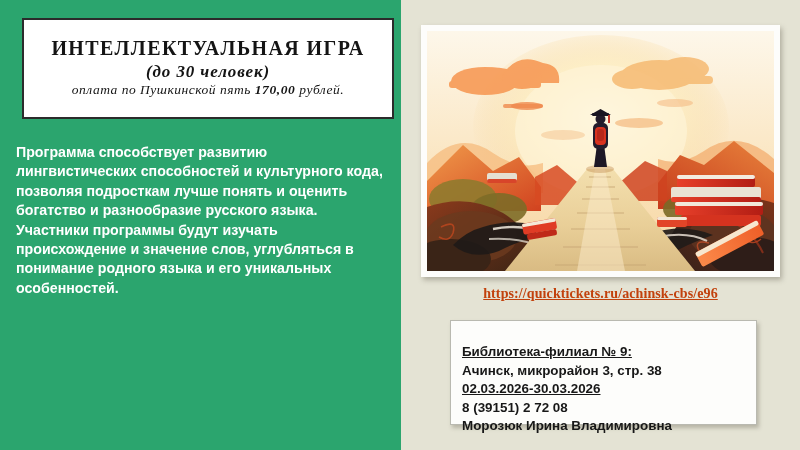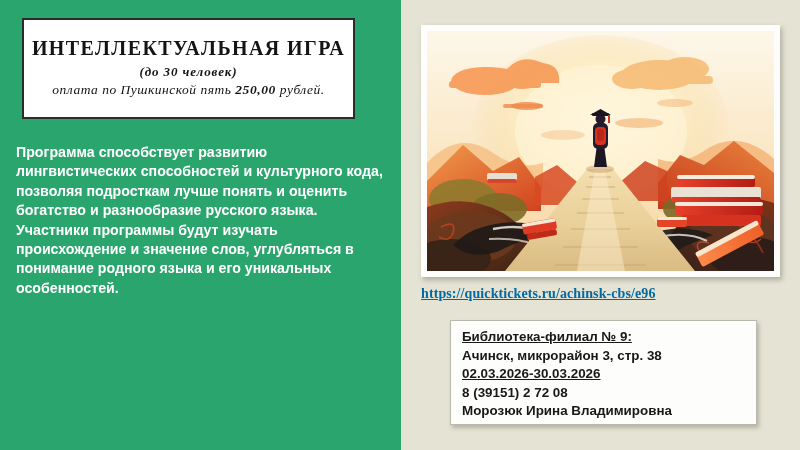--- a/index.html
+++ b/index.html
@@ -28,21 +28,21 @@
     width: 401px;
     height: 450px;
     background: #2ba56e;
   }
 
   
   #title-box {
     position: absolute;
     left: 22px;
     top: 18px;
-    width: 333px;
+    width: 372px;
     height: 101px;
     box-sizing: border-box;
     background: #ffffff;
     border: 2px solid #2b2b2b;
     display: flex;
     flex-direction: column;
     align-items: center;
     justify-content: center;
     padding: 2px 6px 4px 6px;
   }
@@ -53,21 +53,21 @@
     line-height: 25px;
     letter-spacing: 1.4px;
     color: #141414;
     text-align: center;
     white-space: nowrap;
   }
   .title-sub1 {
     font-family: "Liberation Serif", "DejaVu Serif", serif;
     font-style: italic;
     font-weight: bold;
-    font-size: 13px;
+    font-size: 17px;
     line-height: 18px;
     letter-spacing: 0.9px;
     color: #141414;
     text-align: center;
     margin-top: 2px;
   }
   .title-sub2 {
     font-family: "Liberation Serif", "DejaVu Serif", serif;
     font-style: italic;
     font-size: 13.5px;
@@ -115,40 +115,41 @@
     background: #fbf3e4;
   }
   #illustration svg { display: block; width: 100%; height: 100%; }
 
   
   #ticket-link {
     position: absolute;
     left: 421px;
     top: 286px;
     width: 359px;
+    text-align: center;
     font-family: "Liberation Serif", "DejaVu Serif", serif;
     font-weight: bold;
     font-size: 14px;
-    color: #0369a1;
+    color: #c2410c;
     text-decoration: underline;
     letter-spacing: 0.1px;
     cursor: pointer;
   }
 
   
   #contact-box {
     position: absolute;
     left: 450px;
     top: 320px;
     width: 307px;
     height: 105px;
     box-sizing: border-box;
     background: #fdfdfb;
     border: 1px solid #b9b9b0;
-    padding: 7px 0 0 11px;
+    padding: 22px 0 0 11px;
     box-shadow: 2px 3px 4px rgba(90,85,70,0.33);
   }
   .contact-line {
     font-family: "Liberation Sans", sans-serif;
     font-weight: bold;
     font-size: 13.4px;
     line-height: 18.6px;
     color: #181818;
     white-space: nowrap;
   }
@@ -157,21 +158,21 @@
 </head>
 <body>
 
 <div id="slide">
 
   <div id="green-panel"></div>
 
   <div id="title-box">
     <div class="title-main">ИНТЕЛЛЕКТУАЛЬНАЯ ИГРА</div>
     <div class="title-sub1">(до 30 человек)</div>
-    <div class="title-sub2"><span>оплата по Пушкинской пять </span><b>250,00</b><span> рублей.</span></div>
+    <div class="title-sub2"><span>оплата по Пушкинской пять </span><b>170,00</b><span> рублей.</span></div>
   </div>
 
   <div id="left-body">
     <p>Программа способствует развитию лингвистических способностей и культурного кода, позволяя подросткам лучше понять и оценить богатство и разнообразие русского языка. Участники программы будут изучать происхождение и значение слов, углубляться в понимание родного языка и его уникальных особенностей.</p>
   </div>
 
   <div id="illustration-frame">
     <div id="illustration">
       <svg viewBox="0 0 347 240" preserveAspectRatio="none">
         <defs>

